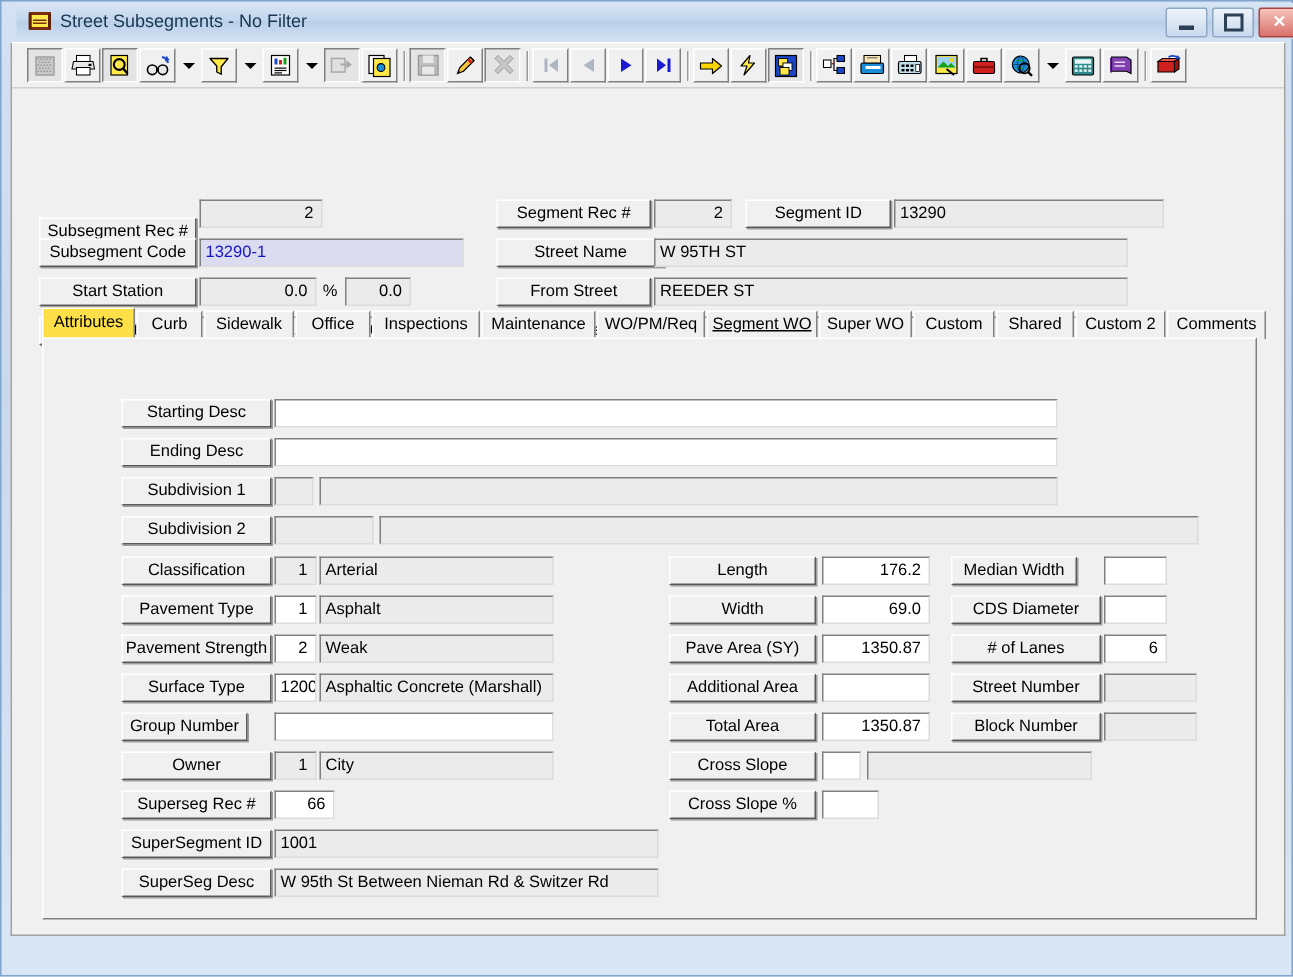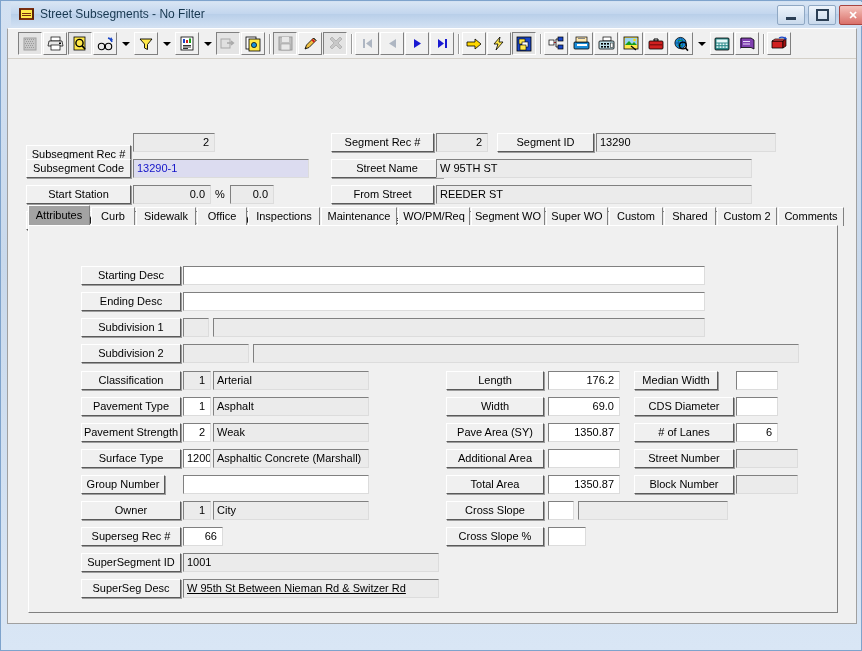--- a/index.html
+++ b/index.html
@@ -108,21 +108,21 @@
   #tabstrip{position:absolute;left:20px;top:176px;width:810px;height:21px;}
   .tab{
     position:absolute;top:2px;height:19px;line-height:17px;text-align:center;
     background:#f0f0f0;font-size:11px;color:#000;
     border:1px solid #fff;border-right-color:#808080;border-bottom:none;
     box-sizing:border-box;white-space:nowrap;
   }
   .tab.active{
     top:0;height:26px;line-height:19px;font-weight:normal;
     border:1px solid #fff;border-right-color:#808080;border-bottom:none;
-    background:#a3a3a3;
+    background:#fde047;
   }
   #tabpage{
     position:absolute;left:20px;top:196px;width:810px;height:388px;
     background:#f0f0f0;
     border:1px solid #fff;border-right-color:#808080;border-bottom-color:#808080;
     box-sizing:border-box;
   }
   #tabpage-inner{position:absolute;left:0;top:0;width:808px;height:386px;}
 
   
@@ -481,21 +481,21 @@
     </div>
 
     <div id="tabstrip">
       <div class="tab active" style="left:0px;width:62px;">Attributes</div>
       <div class="tab" style="left:63px;width:44px;">Curb</div>
       <div class="tab" style="left:108px;width:60px;">Sidewalk</div>
       <div class="tab" style="left:169px;width:50px;">Office</div>
       <div class="tab" style="left:220px;width:72px;">Inspections</div>
       <div class="tab" style="left:293px;width:76px;">Maintenance</div>
       <div class="tab" style="left:370px;width:72px;">WO/PM/Req</div>
-      <div class="tab" style="left:443px;width:74px;">Segment WO</div>
+      <div class="tab" style="left:443px;width:74px;text-decoration:underline;">Segment WO</div>
       <div class="tab" style="left:518px;width:62px;">Super WO</div>
       <div class="tab" style="left:581px;width:54px;">Custom</div>
       <div class="tab" style="left:636px;width:52px;">Shared</div>
       <div class="tab" style="left:689px;width:60px;">Custom 2</div>
       <div class="tab" style="left:750px;width:66px;">Comments</div>
     </div>
 
     <div id="tabpage">
       <div id="tabpage-inner">
 
@@ -536,21 +536,21 @@
         <div class="fld gray right" style="left:154px;top:275px;width:28px;">1</div>
         <div class="fld gray" style="left:184px;top:275px;width:156px;">City</div>
 
         <div class="lbl" style="left:52px;top:301px;width:100px;">Superseg Rec #</div>
         <div class="fld right" style="left:154px;top:301px;width:40px;">66</div>
 
         <div class="lbl" style="left:52px;top:327px;width:100px;">SuperSegment ID</div>
         <div class="fld gray" style="left:154px;top:327px;width:256px;">1001</div>
 
         <div class="lbl" style="left:52px;top:353px;width:100px;">SuperSeg Desc</div>
-        <div class="fld gray" style="left:154px;top:353px;width:256px;text-decoration:underline;">W 95th St Between Nieman Rd &amp; Switzer Rd</div>
+        <div class="fld gray" style="left:154px;top:353px;width:256px;">W 95th St Between Nieman Rd &amp; Switzer Rd</div>
 
         <div class="lbl" style="left:417px;top:145px;width:98px;">Length</div>
         <div class="fld right" style="left:519px;top:145px;width:72px;">176.2</div>
 
         <div class="lbl" style="left:417px;top:171px;width:98px;">Width</div>
         <div class="fld right" style="left:519px;top:171px;width:72px;">69.0</div>
 
         <div class="lbl" style="left:417px;top:197px;width:98px;">Pave Area (SY)</div>
         <div class="fld right" style="left:519px;top:197px;width:72px;">1350.87</div>
 

